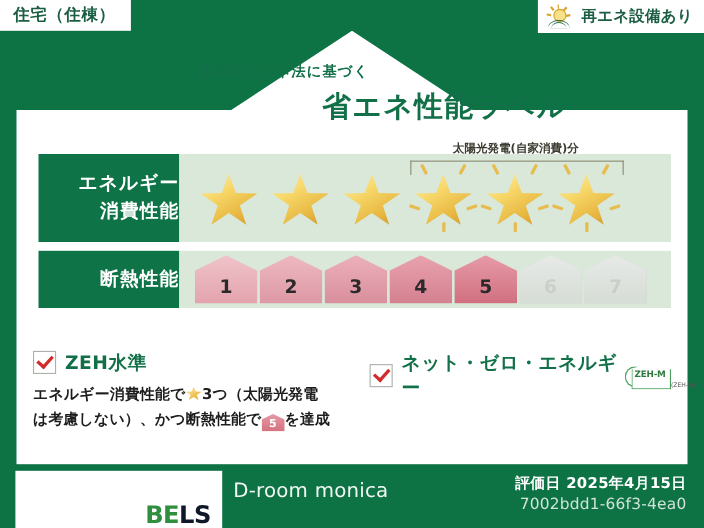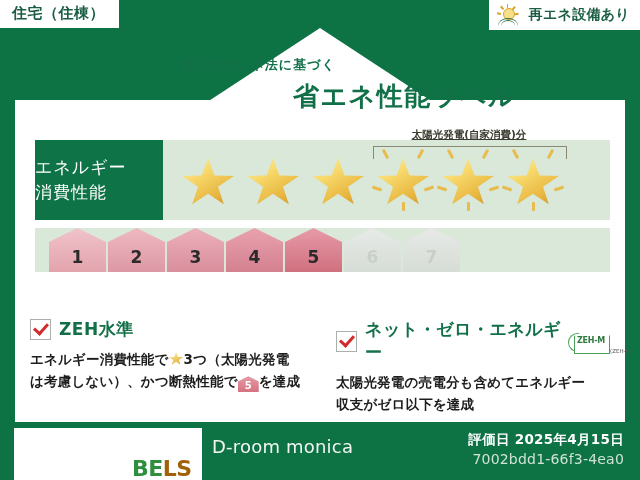--- a/index.html
+++ b/index.html
@@ -51,22 +51,22 @@
     position:absolute;left:0;top:56px;width:516px;text-align:center;z-index:5;
   }
   .title-sub{font-size:13px;font-weight:bold;color:#127048;letter-spacing:1px;}
   .title-main{font-size:26px;font-weight:bold;color:#127048;letter-spacing:1.5px;margin-top:5px;text-align:right;}
 
   
   .rows{position:absolute;left:35px;top:140px;width:575px;}
   .rrow{display:flex;align-items:stretch;margin-bottom:8px;}
   .rrow-label{
     width:128px;min-height:80px;background:#0e7346;color:#fff;
-    display:flex;flex-direction:column;align-items:flex-start;justify-content:center;
-    font-size:17px;font-weight:normal;line-height:1.45;letter-spacing:1px;
+    display:flex;flex-direction:column;align-items:flex-end;justify-content:center;
+    font-size:17px;font-weight:bold;line-height:1.45;letter-spacing:1px;
   }
   .rrow-label.short{min-height:52px;}
   .rrow-body{
     flex:1;background:#d9e8d8;position:relative;
     display:flex;align-items:center;
   }
 
   
   .stars{display:flex;align-items:center;padding-left:14px;gap:3px;}
   .star-cell{position:relative;width:62px;height:62px;}
@@ -83,21 +83,21 @@
   .sp4{width:10px;height:3px;left:52px;top:38px;transform:rotate(-18deg);}
   .sp5{width:3px;height:9px;left:30px;top:53px;}
 
   
   .bracket{
     position:absolute;left:210px;top:6px;width:192px;height:12px;
     border:1.5px solid #8a8a72;border-bottom:none;
   }
   .bracket-cap{
     position:absolute;left:210px;top:-12px;width:192px;text-align:center;
-    font-size:10.5px;font-weight:bold;color:#3a3a2f;white-space:nowrap;text-decoration:underline;
+    font-size:10.5px;font-weight:bold;color:#3a3a2f;white-space:nowrap;
   }
 
   
   .houses{display:flex;align-items:center;padding-left:14px;gap:2px;}
   .house{
     position:relative;width:57px;height:44px;
     display:flex;align-items:flex-end;justify-content:center;
     font-size:17px;font-weight:bold;color:#2a2a2a;
     padding-bottom:5px;box-sizing:border-box;
   }
@@ -171,21 +171,21 @@
 
   
   .footer{position:absolute;left:0;bottom:0;width:640px;height:58px;}
   .bels{
     position:absolute;left:14px;top:6px;background:#fff;
     padding:4px 10px 5px 10px;display:flex;align-items:center;gap:8px;
   }
   .bels-jp{font-size:19px;font-weight:bold;color:#0369a1;letter-spacing:1px;margin-top:47px;}
   .bels-mark{font-size:22px;font-weight:bold;letter-spacing:-.5px;}
   .bels-mark .b1{color:#2f8f3e;}
-  .bels-mark .b2{color:#a16207;}
+  .bels-mark .b2{color:#0f172a;}
   .bldg{
     position:absolute;left:212px;top:14px;font-size:18px;color:#f2f7f3;
     font-weight:normal;letter-spacing:.2px;
   }
   .fdate{
     position:absolute;right:16px;top:9px;text-align:right;
     font-size:13.5px;color:#ffffff;font-weight:bold;letter-spacing:.3px;
   }
   .fid{
     position:absolute;right:16px;top:29px;text-align:right;
@@ -283,20 +283,23 @@
               <span class="spark sp3"></span>
               <span class="spark sp4"></span>
               <span class="spark sp5"></span>
             <span class="star"></span>
           </span>
         </div>
       </div>
     </div>
 
     <div class="rrow">
+      <div class="rrow-label short">
+        <span>断熱性能</span>
+      </div>
       <div class="rrow-body">
         <div class="houses">
           <span class="house">
             <span class="hshape" style="background:linear-gradient(180deg,#f0c3ca,#e3a3ad);"></span>
             <span class="num">1</span>
           </span>
           <span class="house">
             <span class="hshape" style="background:linear-gradient(180deg,#eeb9c2,#dd98a4);"></span>
             <span class="num">2</span>
           </span>
@@ -343,22 +346,21 @@
         <span class="chk"></span>
         <span class="crit-title">ネット・ゼロ・エネルギー</span>
         <span class="zehm">
           <span class="zehm-arc"></span>
           <span class="zehm-house"></span>
           <span class="zehm-txt">ZEH-M</span>
           <span class="zehm-cap">(ZEH-M)</span>
         </span>
       </div>
       <div class="crit-body">
-        <span>太陽光発電の売電分も含めてエネルギー</span><br>
-        <span>収支がゼロ以下を達成</span>
+        <br>
       </div>
     </div>
   </div>
 
   <div class="footer">
     <div class="bels">
       <span class="bels-jp">第三者評価</span>
       <span class="bels-mark"><span class="b1">BE</span><span class="b2">LS</span></span>
     </div>
     <div class="bldg">D-room monica</div>

